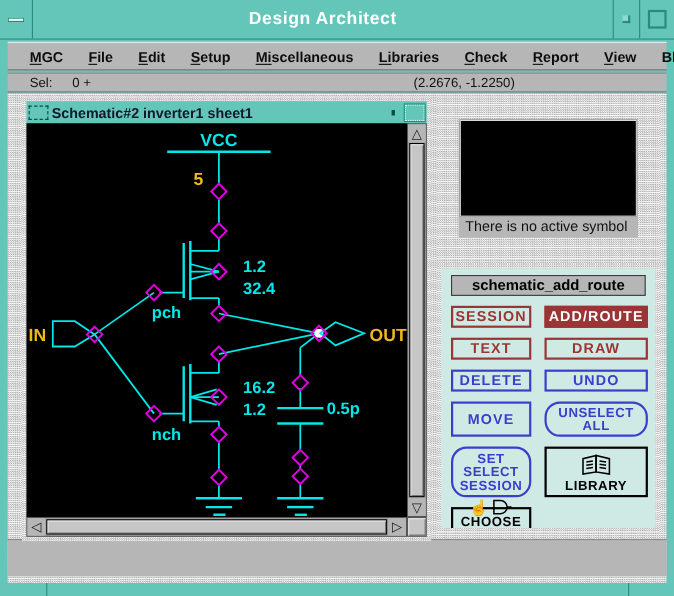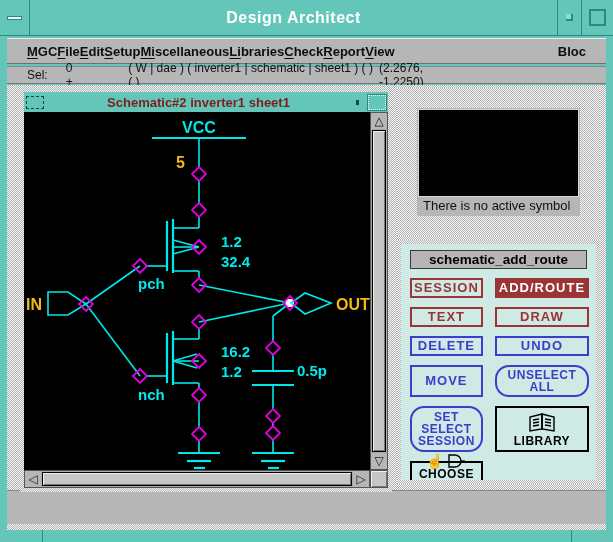--- a/index.html
+++ b/index.html
@@ -19,21 +19,21 @@
   .tb-title { flex:1; display:flex; align-items:center; justify-content:center;
     color:#ffffff; font-size:16px; font-weight:bold; letter-spacing:.5px; }
   .tb-dot { width:24px; border-left:1px solid #2a8a7d; display:flex; align-items:center; justify-content:center; }
   .tb-dot .dot { width:7px; height:7px; background:#8fd9cd; border-right:2px solid #2a8a7d; border-bottom:2px solid #2a8a7d; }
   .tb-max { width:32px; border-left:1px solid #2a8a7d; display:flex; align-items:center; justify-content:center; }
   .tb-max .sq { width:17px; height:17px; border:2px solid #2a8a7d; }
 
   
   .menubar { position:absolute; left:7px; top:38px; width:599px; height:26px;
     background:#b6b6b6; border-top:1px solid #ececec; border-bottom:1px solid #6f6f6f;
-    display:flex; align-items:center; padding:12px 20px;
+    display:flex; align-items:center; gap:23px; padding:12px 20px;
     font-size:13px; font-weight:bold; color:#0d0d0d; }
   .menubar .mi { white-space:nowrap; cursor:default; }
   .menubar .mi:last-child { margin-left:auto; }
   .u { text-decoration:underline; text-underline-offset:2px; }
 
   .statusbar { position:absolute; left:7px; top:66px; width:599px; height:18px;
     background:#b6b6b6; border-top:1px solid #8a8a8a; border-bottom:1px solid #787878;
     display:flex; align-items:center; font-size:12px; color:#111; padding:0 20px; }
   .st-count { margin-left:18px; }
   .st-context { margin-left:46px; }
@@ -42,21 +42,21 @@
   
   .workarea { position:absolute; left:7px; top:85px; width:599px; height:445px; }
   .msgbar { position:absolute; left:0px; top:405px; width:599px; height:34px; background:#b6b6b6;
     border-top:1px solid #8a8a8a; }
 
   
   .schem { position:absolute; left:13px; top:3px; width:372px; height:404px; padding:4px;
     display:flex; flex-direction:column; }
   .sw-titlebar { height:20px; background:#63c6b9; display:flex; align-items:center; padding:0 2px; }
   .sw-menu { width:18px; height:13px; border:1px dashed #0a4b43; margin-right:3px; }
-  .sw-title { flex:1; text-align:center; font-size:13px; font-weight:bold; color:#7f1d1d; }
+  .sw-title { flex:1; font-size:13px; font-weight:bold; color:#0f172a; }
   .sw-dot { width:14px; height:15px; display:flex; align-items:center; justify-content:center; }
   .sw-dot i { width:3px; height:5px; background:#0a4b43; display:block; }
   .sw-max { width:18px; height:15px; border:1px dotted #f0fbf9; outline:1px solid #2a8a7d; margin-left:4px; }
   .sw-body { flex:1; display:flex; }
   .sw-canvas { flex:1; background:#000; }
   .sw-canvas svg { display:block; width:100%; height:100%; }
   .vscroll { width:18px; display:flex; flex-direction:column; background:#aaa; border:1px solid #555; }
   .hrow { height:18px; display:flex; }
   .hscroll { flex:1; display:flex; background:#aaa; border:1px solid #555; }
   .sb-btn { width:16px; height:16px; display:flex; align-items:center; justify-content:center;
@@ -119,21 +119,20 @@
   <span class="mi"><span></span><span class="u">C</span><span>heck</span></span>
   <span class="mi"><span></span><span class="u">R</span><span>eport</span></span>
   <span class="mi"><span></span><span class="u">V</span><span>iew</span></span>
   <span class="mi"><span>Bloc</span></span>
 
 </div>
 
 <div class="statusbar">
   <span>Sel:</span>
   <span class="st-count">0 +</span>
-  <span class="st-context">( W | dae )  ( inverter1 | schematic | sheet1 )  ( )  ( )</span>
   <span class="st-coords">(2.2676, -1.2250)</span>
 </div>
 
 <div class="workarea stipple">
 
   <div class="msgbar"></div>
 
   <div class="schem stipple">
     <div class="sw-titlebar">
       <span class="sw-menu"></span>

